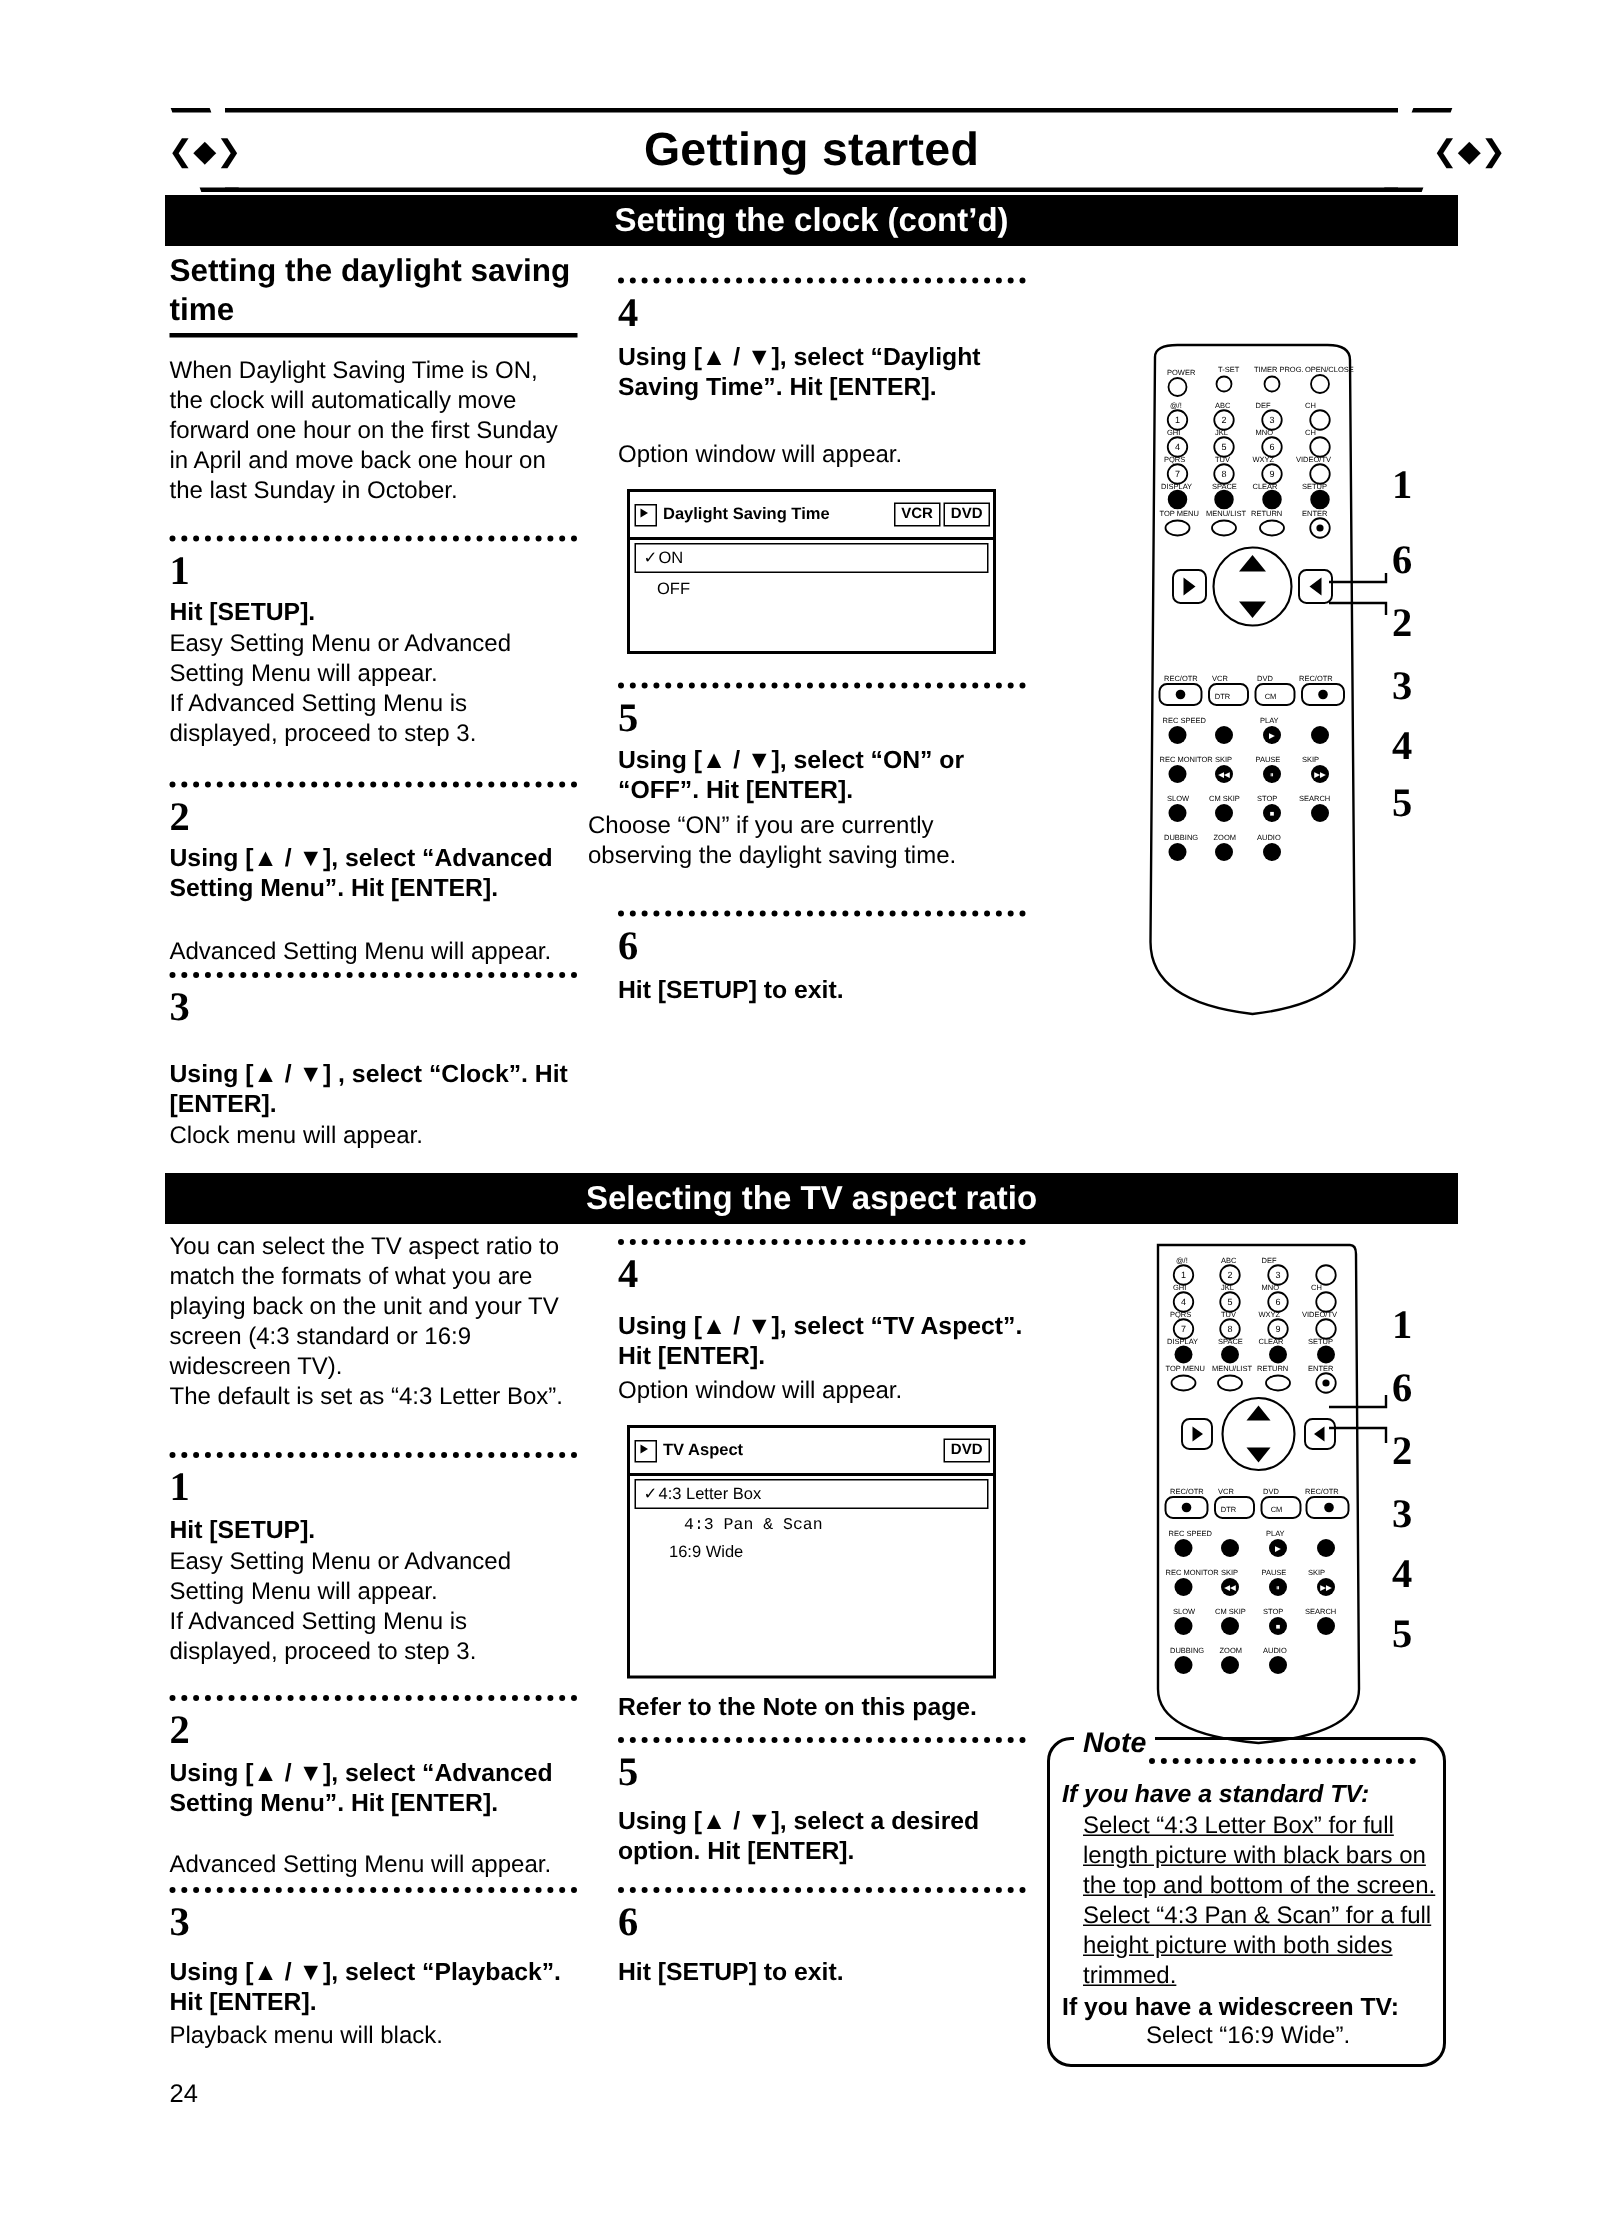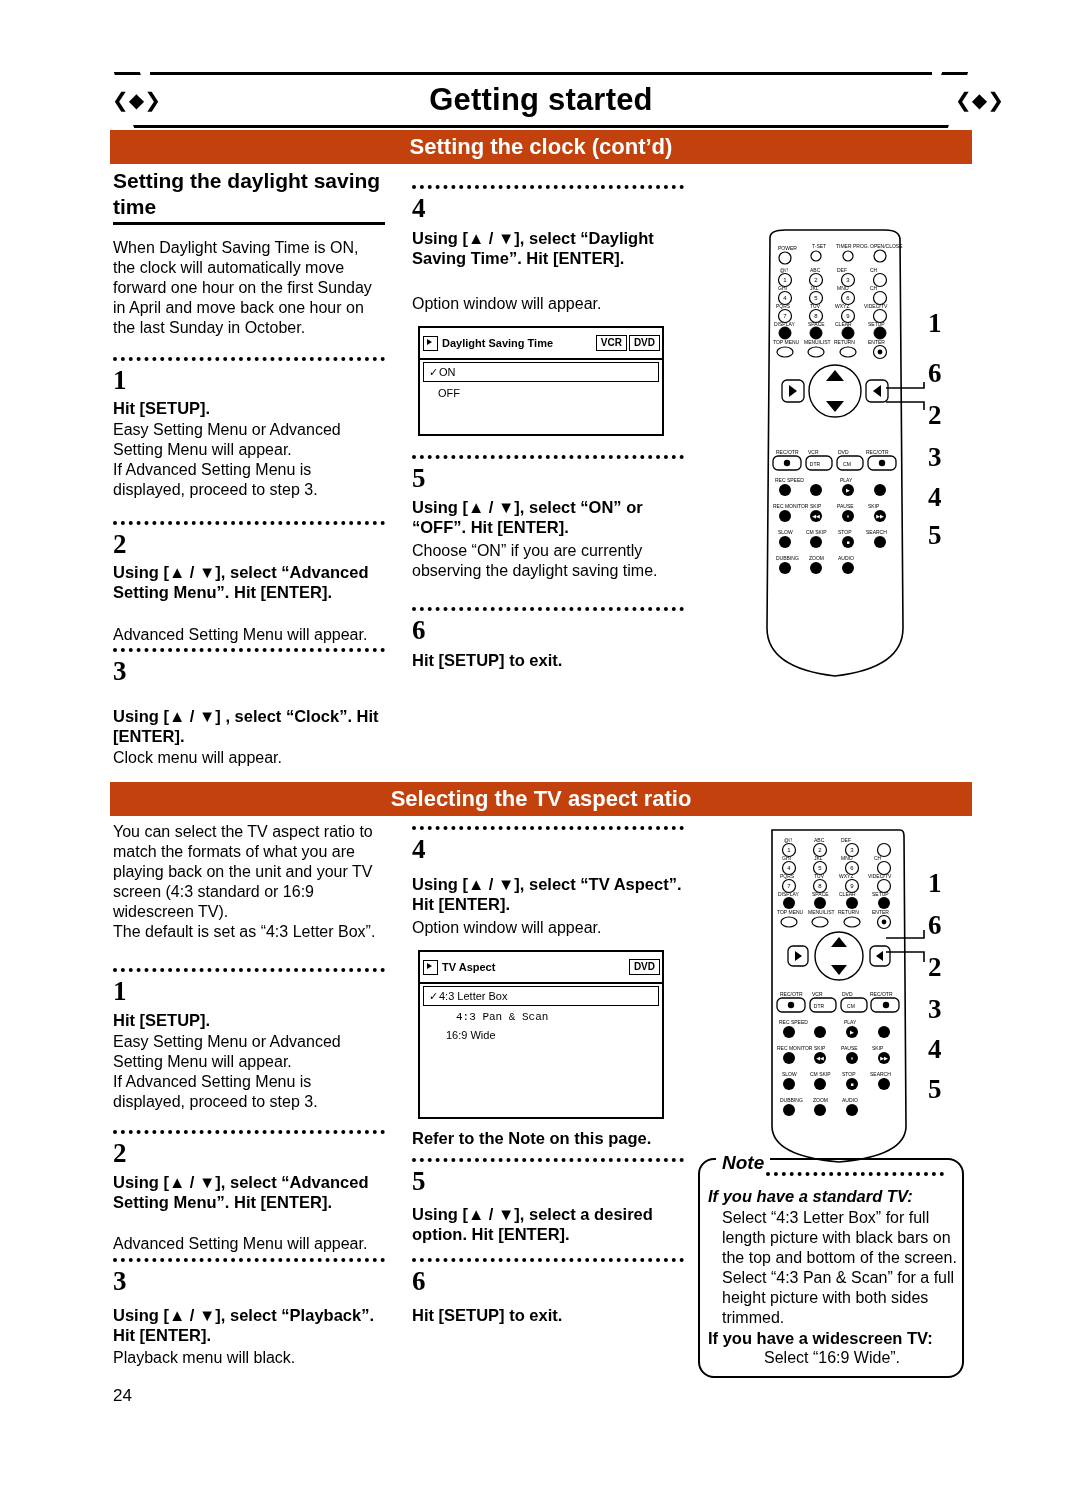--- a/index.html
+++ b/index.html
@@ -35,21 +35,21 @@
     position:absolute; left:0; top:0; width:862px; height:56px;
     display:flex; align-items:center; justify-content:center;
     font-size:31px; font-weight:bold; letter-spacing:.2px;
   }
   .endcap { position:absolute; top:88px; font-size:20px; }
   .endcap.left { left:112px; }
   .endcap.right { left:955px; }
 
   .subtitle-bar {
     position:absolute; left:110px; top:130px; width:862px; height:34px;
-    background:#c2410c; color:#fff;
+    background:#000000; color:#fff;
     display:flex; align-items:center; justify-content:center;
     font-size:22px; font-weight:bold;
   }
   .subtitle-bar.second { top:782px; }
 
   
   .dots {
     border-top:4px dotted #000; height:0;
     position:absolute;
   }
@@ -164,21 +164,21 @@
       </div>
       <div class="row" style="padding-left:18px;">
         <span>OFF</span>
       </div>
     </div>
   </div>
 
   <div class="dots" style="left:412px; top:455px; width:272px;"></div>
   <div class="stepnum" style="left:412px; top:463px;">5</div>
   <div class="h-bold" style="position:absolute; left:412px; top:497px; width:272px;">Using [▲ / ▼], select “ON” or “OFF”. Hit [ENTER].</div>
-  <div class="p" style="position:absolute; left:412px; top:541px; width:272px;">Choose “ON” if you are currently observing the daylight saving time.</div>
+  <div class="p" style="position:absolute; left:392px; top:541px; width:272px;">Choose “ON” if you are currently observing the daylight saving time.</div>
 
   <div class="dots" style="left:412px; top:607px; width:272px;"></div>
   <div class="stepnum" style="left:412px; top:615px;">6</div>
   <div class="h-bold" style="position:absolute; left:412px; top:650px; width:272px;">Hit [SETUP] to exit.</div>
 
   <svg class="remote" style="left:740px; top:228px;" width="190" height="460" viewBox="0 0 190 460">
     <g fill="none" stroke="#000" stroke-width="1.6">
       <path d="M30 10 Q30 2 45 2 L145 2 Q160 2 160 12 L163 400 Q163 440 95 448 Q27 440 27 400 Z"></path>
     </g>
     <g font-family="Liberation Sans, sans-serif" font-size="5" fill="#000">
@@ -531,18 +531,18 @@
     <g stroke="#000" stroke-width="1.6" fill="none">
       <path d="M2 10 H40 V2"></path>
         <path d="M2 24 H40 V34"></path>
     </g>
   </svg>
 
   <div class="note-box" style="left:698px; top:1158px; width:262px; height:216px;"></div>
   <div class="note-title" style="left:716px; top:1152px;">Note</div>
   <div class="dots" style="left:766px; top:1172px; width:178px;"></div>
   <div class="h-bold" style="position:absolute; left:708px; top:1186px; width:246px;font-style:italic;">If you have a standard TV:</div>
-  <div class="p" style="position:absolute; left:722px; top:1208px; width:238px;">Select “4:3 Letter Box” for full length picture with black bars on the top and bottom of the screen. Select “4:3 Pan &amp; Scan” for a full height picture with both sides trimmed.</div>
+  <div class="p" style="position:absolute; left:722px; top:1208px; width:238px;text-decoration:underline;">Select “4:3 Letter Box” for full length picture with black bars on the top and bottom of the screen. Select “4:3 Pan &amp; Scan” for a full height picture with both sides trimmed.</div>
   <div class="h-bold" style="position:absolute; left:708px; top:1328px; width:250px;">If you have a widescreen TV:</div>
   <div class="p" style="position:absolute; left:764px; top:1348px; width:238px;">Select “16:9 Wide”.</div>
 
   <div class="pagenum">24</div>
 </div>
 
 </body></html>

